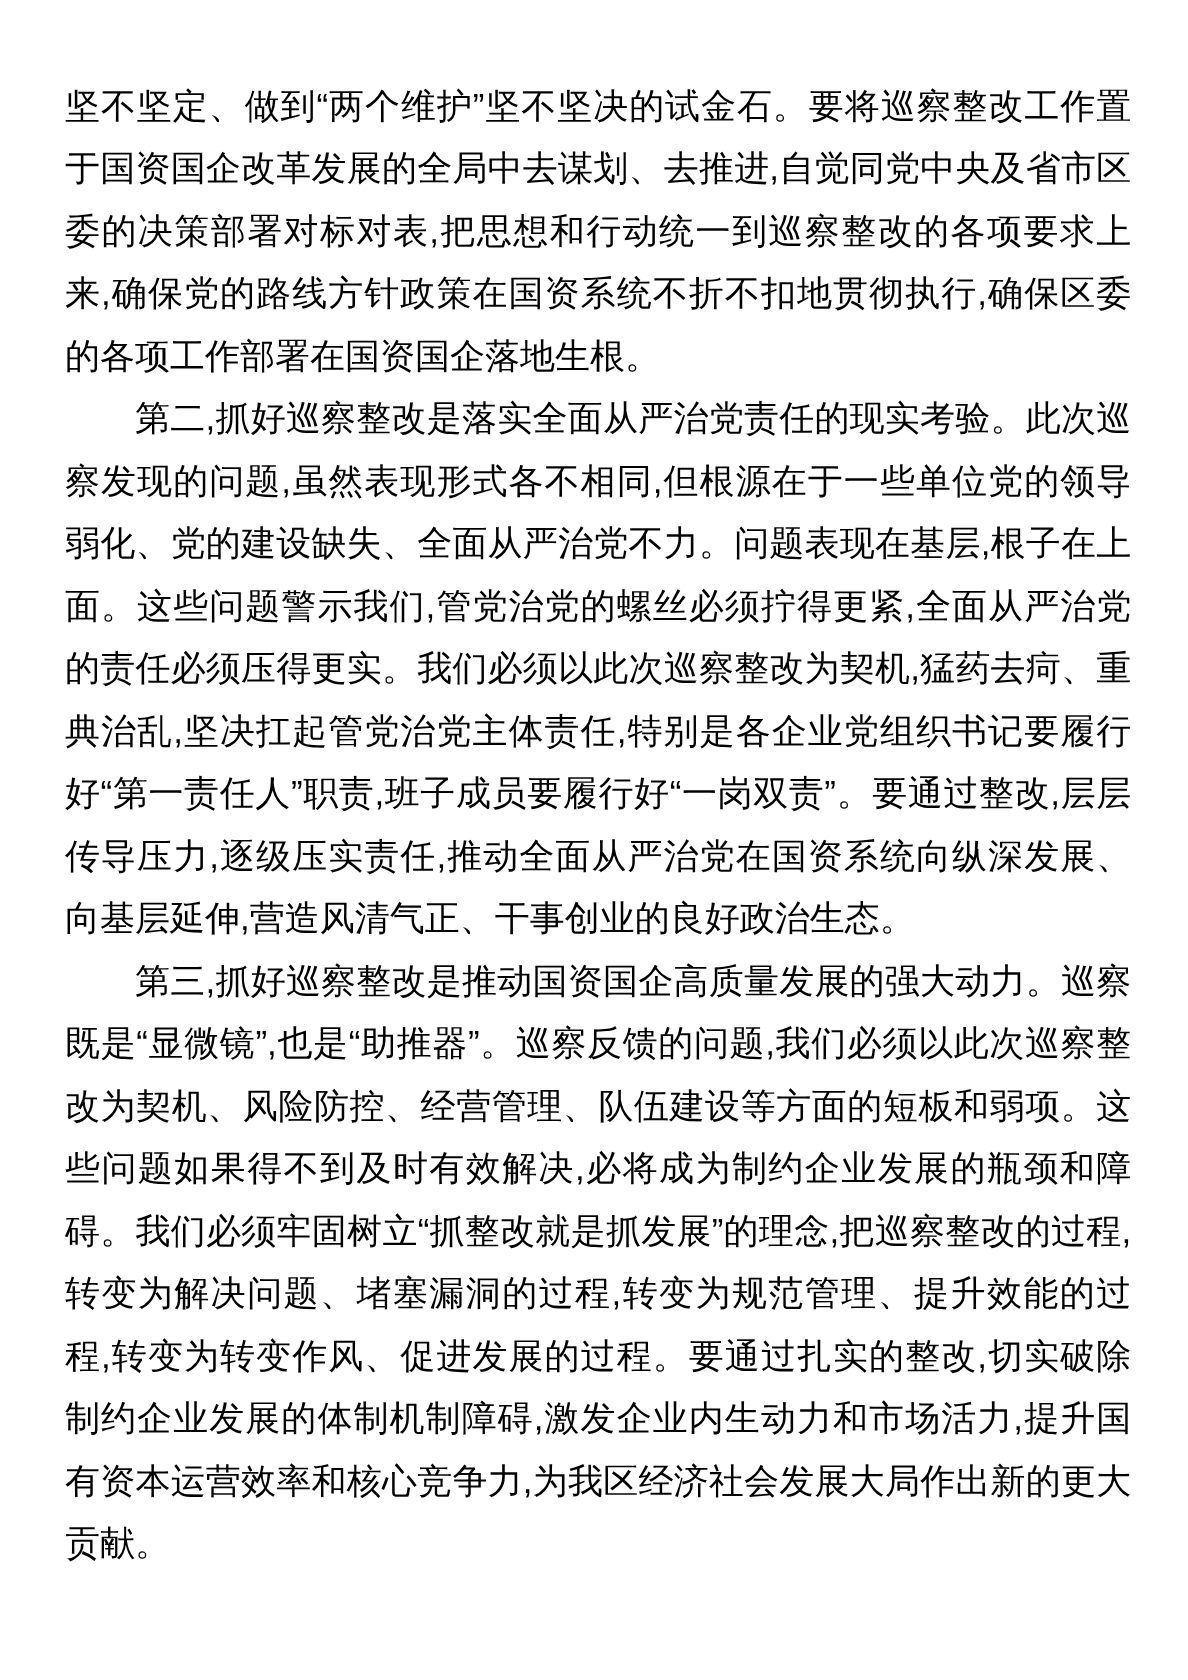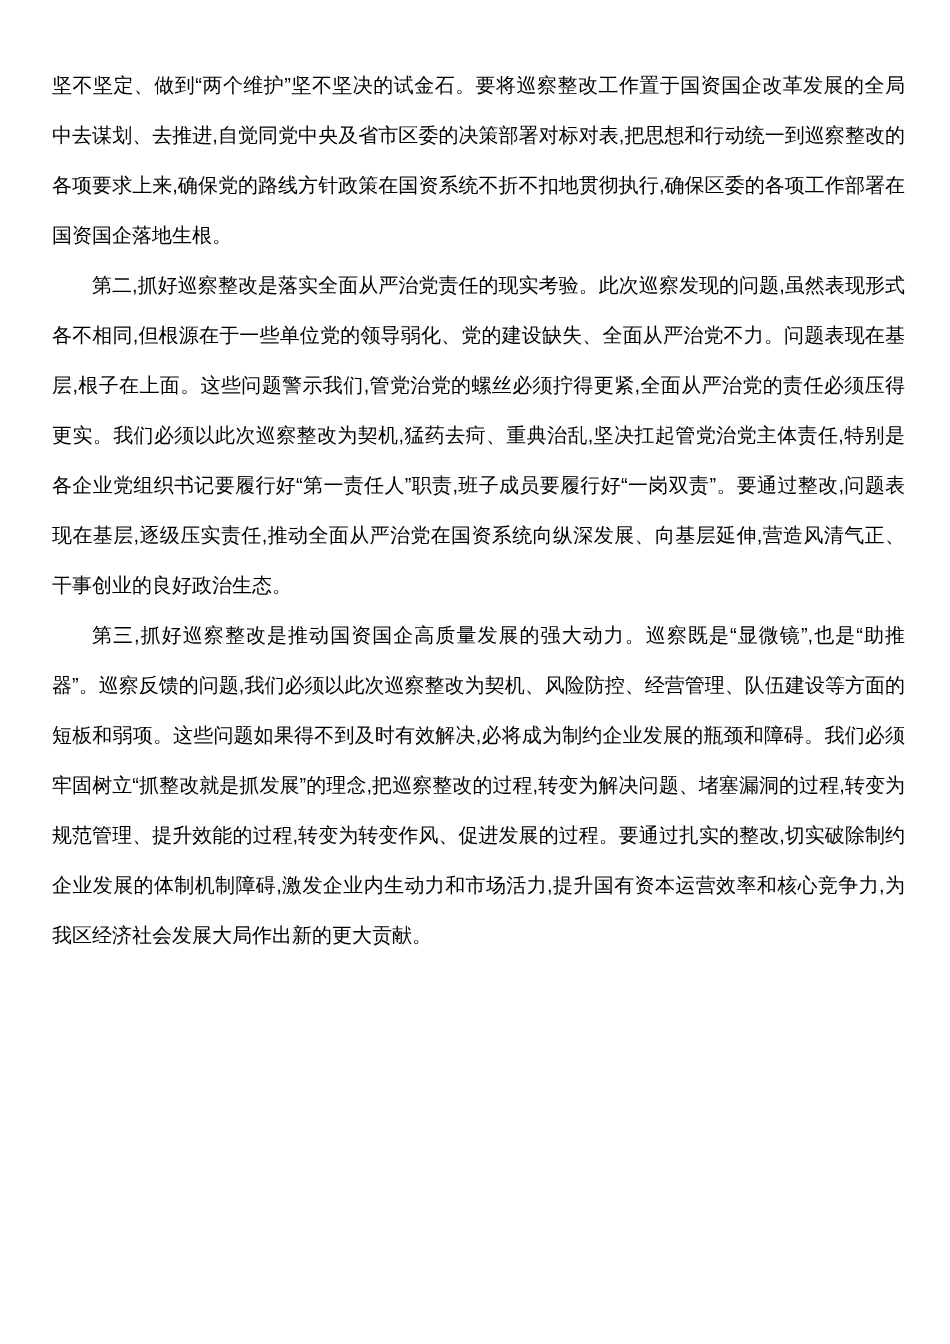--- a/index.html
+++ b/index.html
@@ -12,33 +12,33 @@
     position: relative;
     width: 950px;
     height: 1344px;
     box-sizing: border-box;
     background: #ffffff;
     padding: 60px 45px 0 52px;
     overflow: hidden;
   }
   .doc-text {
     font-family: "Liberation Sans", sans-serif;
-    font-size: 20px;
+    font-size: 28px;
     line-height: 50px;
     color: #000000;
     text-align: justify;
   }
   .para {
     margin: 0;
     padding: 0;
   }
   .para.indent {
     text-indent: 2em;
   }
 </style>
 </head>
 <body>
 
 <div class="page doc-text">
   <p class="para">坚不坚定、做到“两个维护”坚不坚决的试金石。要将巡察整改工作置于国资国企改革发展的全局中去谋划、去推进,自觉同党中央及省市区委的决策部署对标对表,把思想和行动统一到巡察整改的各项要求上来,确保党的路线方针政策在国资系统不折不扣地贯彻执行,确保区委的各项工作部署在国资国企落地生根。</p>
-  <p class="para indent">第二,抓好巡察整改是落实全面从严治党责任的现实考验。此次巡察发现的问题,虽然表现形式各不相同,但根源在于一些单位党的领导弱化、党的建设缺失、全面从严治党不力。问题表现在基层,根子在上面。这些问题警示我们,管党治党的螺丝必须拧得更紧,全面从严治党的责任必须压得更实。我们必须以此次巡察整改为契机,猛药去疴、重典治乱,坚决扛起管党治党主体责任,特别是各企业党组织书记要履行好“第一责任人”职责,班子成员要履行好“一岗双责”。要通过整改,问题表现在基层,逐级压实责任,推动全面从严治党在国资系统向纵深发展、向基层延伸,营造风清气正、干事创业的良好政治生态。</p>
+  <p class="para indent">第二,抓好巡察整改是落实全面从严治党责任的现实考验。此次巡察发现的问题,虽然表现形式各不相同,但根源在于一些单位党的领导弱化、党的建设缺失、全面从严治党不力。问题表现在基层,根子在上面。这些问题警示我们,管党治党的螺丝必须拧得更紧,全面从严治党的责任必须压得更实。我们必须以此次巡察整改为契机,猛药去疴、重典治乱,坚决扛起管党治党主体责任,特别是各企业党组织书记要履行好“第一责任人”职责,班子成员要履行好“一岗双责”。要通过整改,层层传导压力,逐级压实责任,推动全面从严治党在国资系统向纵深发展、向基层延伸,营造风清气正、干事创业的良好政治生态。</p>
   <p class="para indent">第三,抓好巡察整改是推动国资国企高质量发展的强大动力。巡察既是“显微镜”,也是“助推器”。巡察反馈的问题,我们必须以此次巡察整改为契机、风险防控、经营管理、队伍建设等方面的短板和弱项。这些问题如果得不到及时有效解决,必将成为制约企业发展的瓶颈和障碍。我们必须牢固树立“抓整改就是抓发展”的理念,把巡察整改的过程,转变为解决问题、堵塞漏洞的过程,转变为规范管理、提升效能的过程,转变为转变作风、促进发展的过程。要通过扎实的整改,切实破除制约企业发展的体制机制障碍,激发企业内生动力和市场活力,提升国有资本运营效率和核心竞争力,为我区经济社会发展大局作出新的更大贡献。</p>
 </div>
 
 </body></html>

